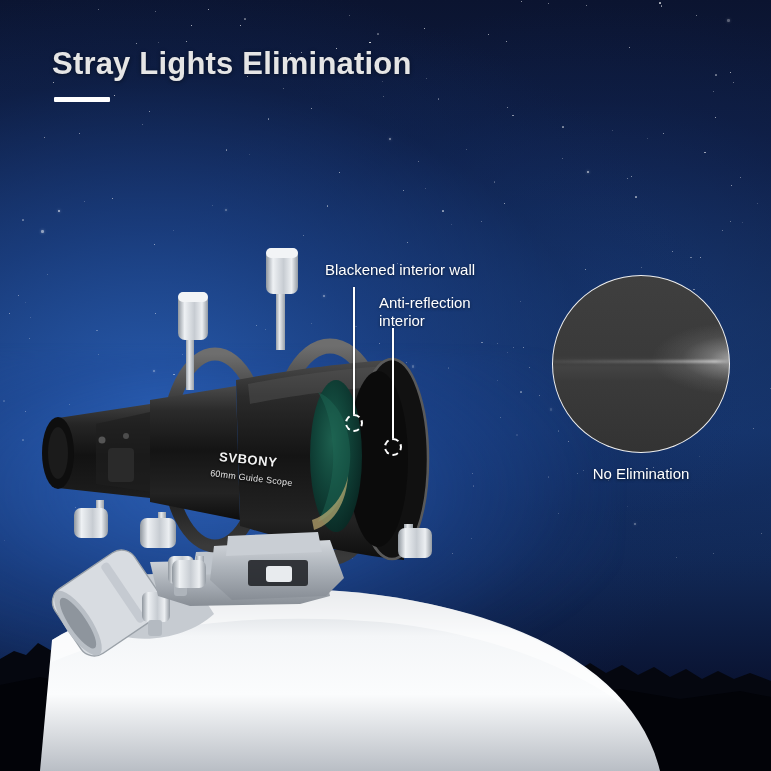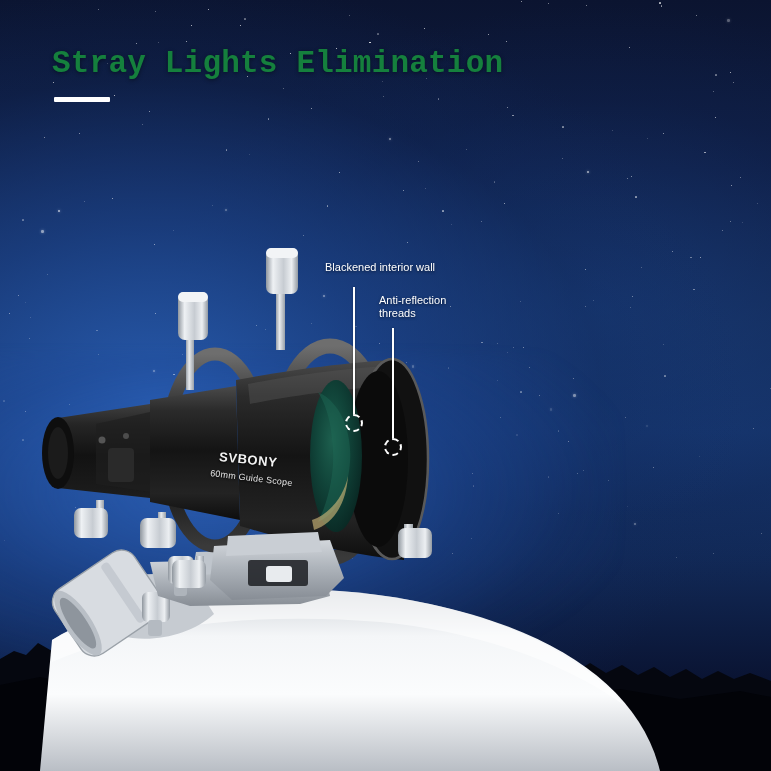--- a/index.html
+++ b/index.html
@@ -53,42 +53,41 @@
     bottom: 0;
     height: 190px;
   }
   .treeline svg { display: block; width: 100%; height: 100%; }
 
   
   .headline {
     position: absolute;
     left: 52px;
     top: 46px;
-    color: #15803d;
+    color: #e5e5e5;
     font-size: 31px;
     font-weight: bold;
     letter-spacing: 0.2px;
     text-shadow: 0 1px 4px rgba(0,0,0,0.45);
-    font-family: Liberation Mono, monospace;
   }
   .rule {
     position: absolute;
     left: 54px;
     top: 97px;
     width: 56px;
     height: 5px;
     background: #ffffff;
     border-radius: 1px;
   }
 
   
   .callout {
     position: absolute;
     color: #ffffff;
-    font-size: 11px;
+    font-size: 15px;
     line-height: 1.22;
     text-shadow: 0 1px 3px rgba(0,0,0,0.55);
     white-space: pre-line;
   }
   #callout-wall { left: 325px; top: 261px; }
   #callout-threads { left: 379px; top: 294px; }
 
   .leader {
     position: absolute;
     width: 2px;
@@ -551,19 +550,23 @@
   </div>
 
   <div class="brand" id="brand-name">SVBONY</div>
   <div class="brand" id="brand-model">60mm Guide Scope</div>
 
   <div class="callout" id="callout-wall">Blackened interior wall</div>
   <div class="leader" id="leader-wall"></div>
   <div class="marker" id="marker-wall"></div>
 
   <div class="callout" id="callout-threads">Anti-reflection
-threads</div>
+interior</div>
   <div class="leader" id="leader-threads"></div>
   <div class="marker" id="marker-threads"></div>
 
+  <div class="disc-wrap" id="disc-no">
+    <div class="disc disc-no-fill"></div>
+    <div class="disc-caption">No Elimination</div>
+  </div>
 
 
 </div>
 
 </body></html>

